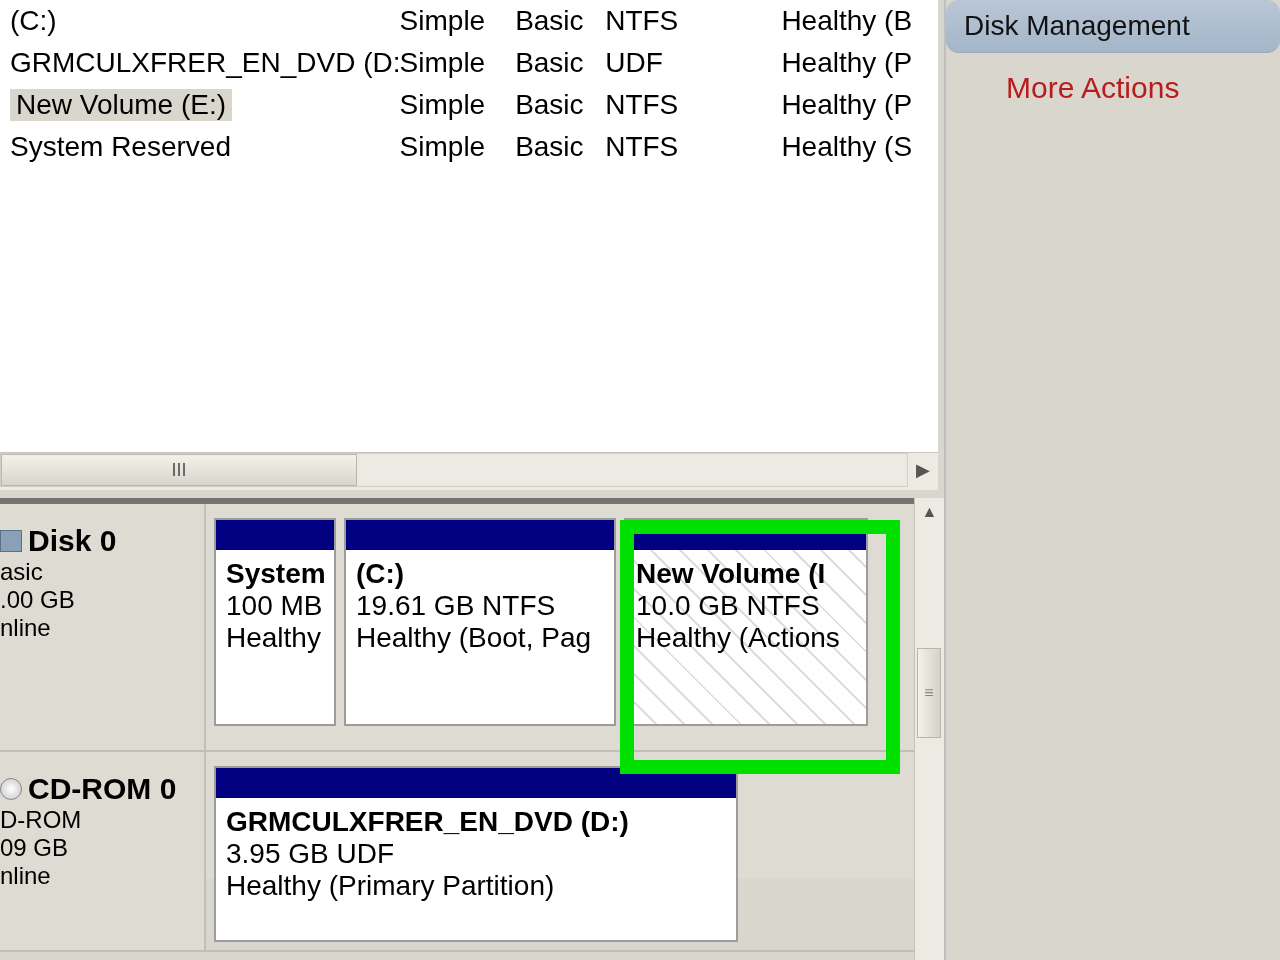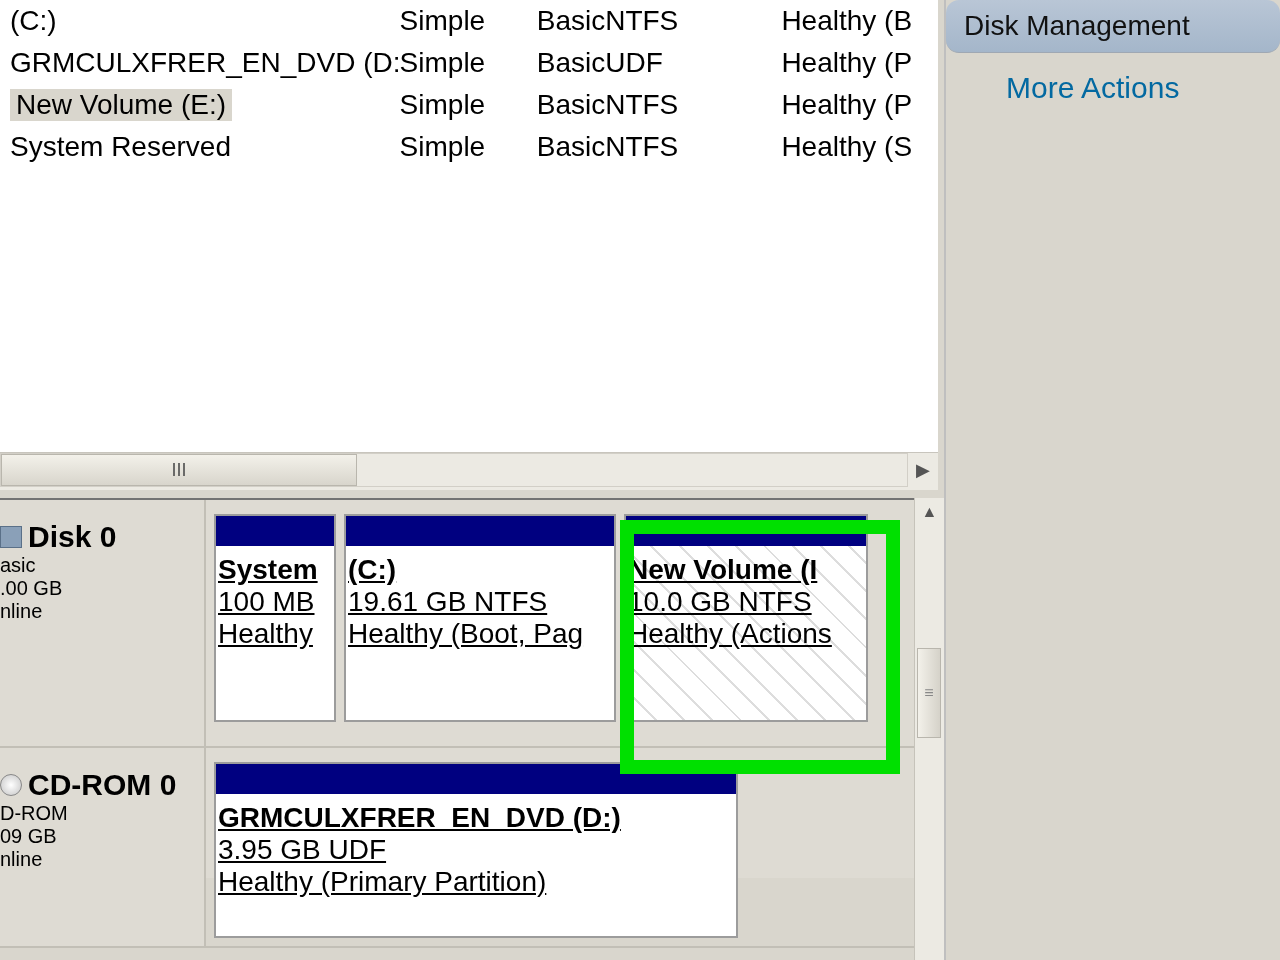--- a/index.html
+++ b/index.html
@@ -35,21 +35,21 @@
     background: linear-gradient(#b9c6d6, #a4b6ca);
     padding: 10px 18px;
     font-size: 28px;
     color: #111;
     border-bottom: 1px solid #9fa8b3;
     border-radius: 13px;
   }
   .right-item {
     padding: 18px 18px 10px 60px;
     font-size: 30px;
-    color: #0369a1;
+    color: #b91c1c;
     cursor: pointer;
   }
 
   
   .volume-list {
     position: absolute;
     left: 0;
     top: 0;
     width: 938px;
     height: 452px;
@@ -58,21 +58,21 @@
     overflow: hidden;
   }
   .vrow {
     display: flex;
     height: 42px;
     align-items: center;
     white-space: nowrap;
   }
   .vcell-name { width: 408px; padding-left: 10px; overflow: hidden; }
   .vcell-layout { width: 118px; }
-  .vcell-type { width: 92px; text-align: right; }
+  .vcell-type { width: 92px; }
   .vcell-fs { width: 180px; }
   .vcell-status { width: 160px; overflow: hidden; }
   .vrow.selected .vcell-name span.seltext {
     background: #d9d6cd;
     padding: 2px 6px;
   }
 
   
   .hscroll {
     position: absolute;
@@ -117,21 +117,21 @@
   }
 
   
   .disk-area {
     position: absolute;
     left: 0;
     top: 498px;
     width: 938px;
     height: 380px;
     background: #dedbd3;
-    border-top: 2px solid #737373;
+    border-top: 6px solid #737373;
   }
   .disk-row {
     display: flex;
     align-items: stretch;
     height: 248px;
     border-bottom: 2px solid #c2bfb6;
   }
   .disk-row.short { height: 200px; }
   .disk-info {
     width: 206px;
@@ -141,21 +141,21 @@
     overflow: hidden;
     white-space: nowrap;
   }
   .disk-info .title {
     font-weight: bold;
     font-size: 30px;
     display: flex;
     align-items: center;
     gap: 6px;
   }
-  .disk-info .line { font-size: 20px; }
+  .disk-info .line { font-size: 24px; }
   .disk-graphic {
     flex: 1;
     position: relative;
     padding: 14px 8px 10px 8px;
   }
   .partitions {
     display: flex;
     height: 208px;
     gap: 8px;
   }
@@ -163,25 +163,24 @@
     background: #fff;
     border: 2px solid #9c9c9c;
     position: relative;
     overflow: hidden;
   }
   .part .hdr {
     height: 30px;
     background: #000080;
   }
   .part .body {
-    padding: 8px 2px;
+    padding: 8px 10px;
     font-size: 28px;
     white-space: nowrap;
     overflow: hidden;
-    text-decoration: underline;
   }
   .part .body .pname { font-weight: bold; }
   .part.hatched .body {
     background-image: repeating-linear-gradient(
       45deg,
       rgba(120,120,120,0.25) 0,
       rgba(120,120,120,0.25) 2px,
       transparent 2px,
       transparent 20px
     );

